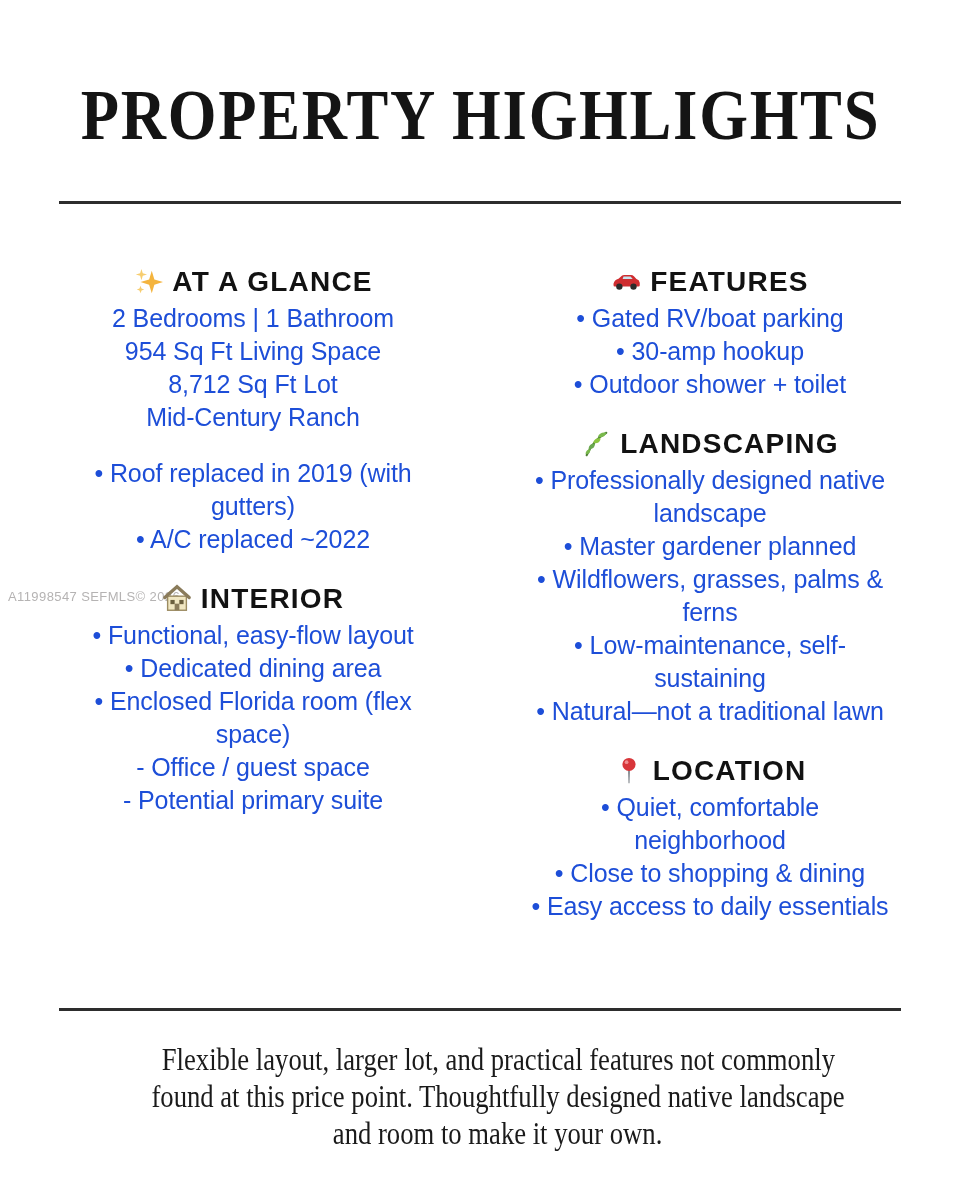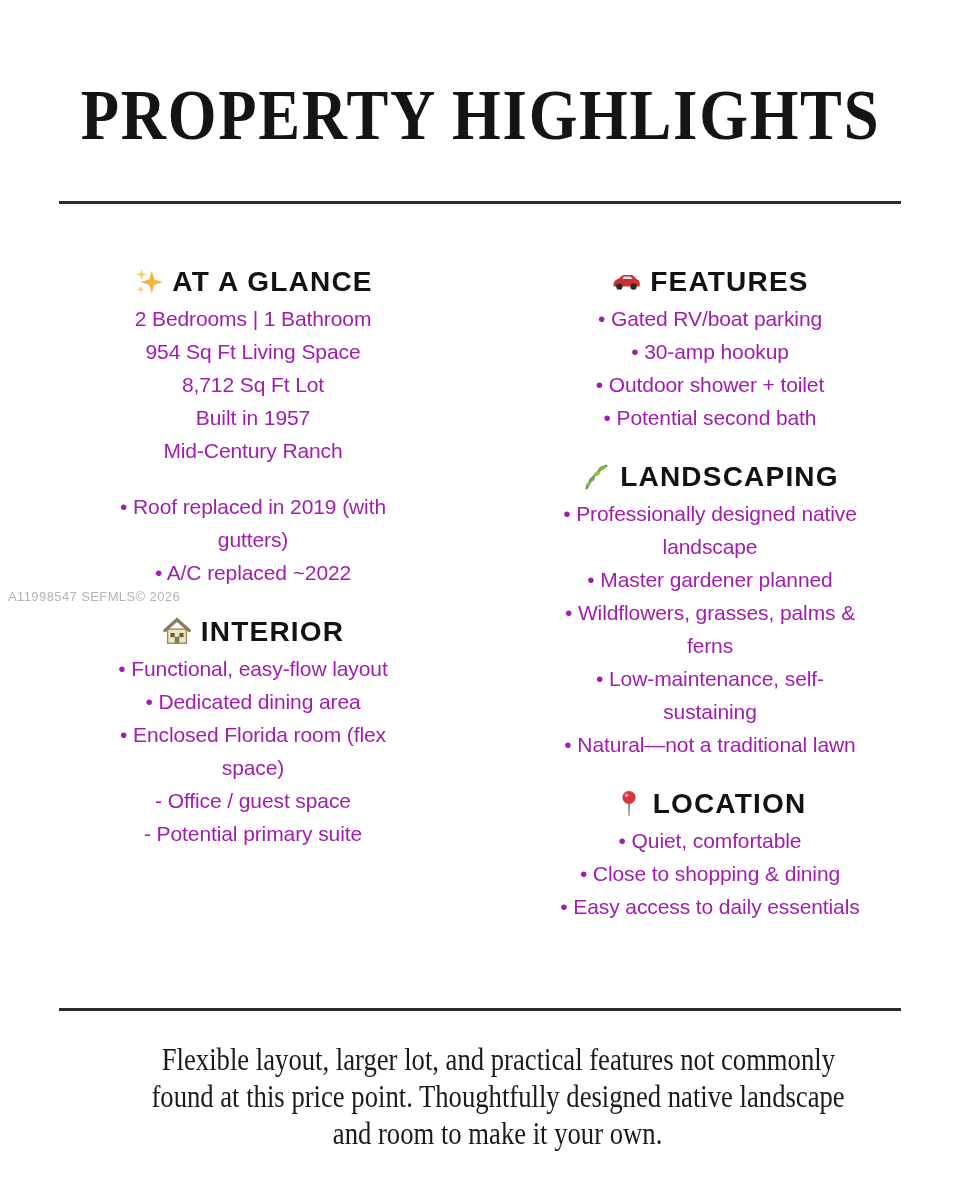--- a/index.html
+++ b/index.html
@@ -24,22 +24,22 @@
   .col-right{left:498px;width:424px;}
   .section{margin:0;}
   .section + .section{margin-top:23px;}
   .sec-h{
     display:flex;justify-content:center;align-items:center;gap:9px;
     height:40px;font-size:28px;font-weight:700;letter-spacing:1.2px;color:#121212;
   }
   .icon{display:inline-flex;}
   .icon svg{width:30px;height:30px;display:block;}
   .bline{
-    font-size:21px;line-height:33px;white-space:nowrap;
-    color:#a21caf;letter-spacing:-0.1px;
+    font-size:25px;line-height:33px;white-space:nowrap;
+    color:#1d4ed8;letter-spacing:-0.1px;
   }
   
   .watermark{
     position:absolute;left:8px;top:589px;font-size:13px;color:#b5b3b3;
     letter-spacing:0.4px;white-space:nowrap;
   }
   
   .footer{position:absolute;top:1041px;left:0;width:100%;text-align:center;
     font-family:"Liberation Serif",serif;color:#1a1a1a;}
   .fline{font-size:31px;line-height:37px;white-space:nowrap;padding-left:36px;}
@@ -67,21 +67,20 @@
             <path d="M20 4 L22.8 13.2 L32 16 L22.8 18.8 L20 28 L17.2 18.8 L8 16 L17.2 13.2 Z" fill="#f4b43e"></path>
             <path d="M9 2 L10.4 6.6 L15 8 L10.4 9.4 L9 14 L7.6 9.4 L3 8 L7.6 6.6 Z" fill="#f7cd6f"></path>
             <path d="M8 20 L9.1 23 L12 24 L9.1 25 L8 28 L6.9 25 L4 24 L6.9 23 Z" fill="#f7cd6f"></path>
           </svg>
         </span>
         <span>AT A GLANCE</span>
       </div>
       <div class="bline">2 Bedrooms | 1 Bathroom</div>
       <div class="bline">954 Sq Ft Living Space</div>
       <div class="bline">8,712 Sq Ft Lot</div>
-      <div class="bline">Built in 1957</div>
       <div class="bline">Mid-Century Ranch</div>
     </div>
 
     <div class="section">
       <div class="bline">• Roof replaced in 2019 (with</div>
       <div class="bline">gutters)</div>
       <div class="bline">• A/C replaced ~2022</div>
     </div>
 
     <div class="section">
@@ -117,21 +116,20 @@
             <path d="M15 6.5 L23.5 6.5 L26 9.5 L14 9.5 Z" fill="#c8e4ef"></path>
             <circle cx="10" cy="18.5" r="3.8" fill="#2b2b2b"></circle>
             <circle cx="27" cy="18.5" r="3.8" fill="#2b2b2b"></circle>
           </svg>
         </span>
         <span>FEATURES</span>
       </div>
       <div class="bline">• Gated RV/boat parking</div>
       <div class="bline">• 30-amp hookup</div>
       <div class="bline">• Outdoor shower + toilet</div>
-      <div class="bline">• Potential second bath</div>
     </div>
 
     <div class="section">
       <div class="sec-h">
         <span class="icon">
           <svg viewBox="0 0 32 32">
             <path d="M6 28 C10 19 16 10 27 4" stroke="#4e7d35" stroke-width="2.2" fill="none" stroke-linecap="round"></path>
             <path d="M27 4 C23 3 19 4.5 18 8.5 C22 9.5 26 8 27 4 Z" fill="#79b94c"></path>
             <path d="M21 10 C17 9 13.5 11 13 15 C17 16 20.5 14 21 10 Z" fill="#8cc63f"></path>
             <path d="M15 16 C11.5 15 8.5 17 8 21 C12 22 14.5 20 15 16 Z" fill="#6aa84f"></path>
@@ -155,20 +153,21 @@
         <span class="icon">
           <svg viewBox="0 0 32 32">
             <path d="M14.8 14 L17.2 14 L16.6 29 L15.4 29 Z" fill="#8d9298"></path>
             <circle cx="16" cy="9" r="7" fill="#d8363a"></circle>
             <circle cx="13.4" cy="6.6" r="2" fill="#ef8e90"></circle>
           </svg>
         </span>
         <span>LOCATION</span>
       </div>
       <div class="bline">• Quiet, comfortable</div>
+      <div class="bline">neighborhood</div>
       <div class="bline">• Close to shopping &amp; dining</div>
       <div class="bline">• Easy access to daily essentials</div>
     </div>
 
   </div>
 
   <div class="rule bottom"></div>
 
   <div class="footer">
     <div class="fline"><span>Flexible layout, larger lot, and practical features not commonly</span></div>

